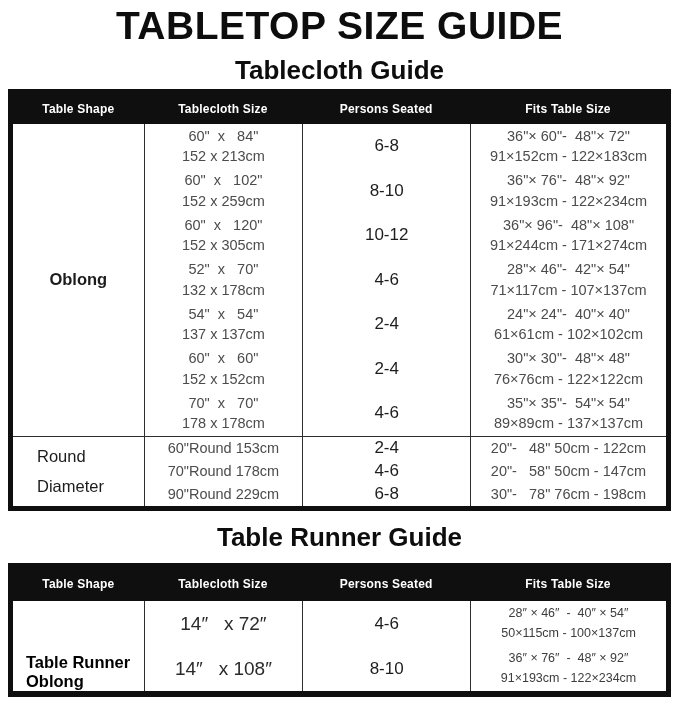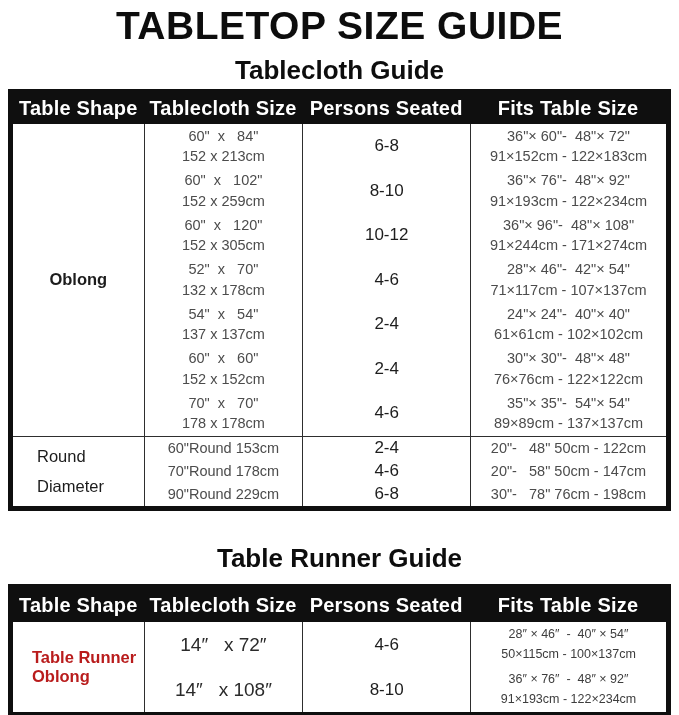--- a/index.html
+++ b/index.html
@@ -19,42 +19,42 @@
     letter-spacing: 0.5px;
     color: #0d0d0d;
   }
   .section-heading {
     margin: 7px 0 3px 0;
     text-align: center;
     font-size: 26px;
     font-weight: bold;
     color: #0d0d0d;
   }
-  .section-heading.runner { margin-top: 32px; margin-bottom: 10px; }
+  .section-heading.runner { margin-top: 11px; margin-bottom: 10px; }
 
   .tbl {
     margin: 0 8px;
     border: 5px solid #0f0f0f;
     border-top-width: 4px;
     background: #fff;
   }
   .tbl2 { border-bottom-width: 6px; }
 
   .thead {
     display: grid;
     grid-template-columns: 20% 24.3% 25.7% 30%;
     background: #0f0f0f;
     align-items: center;
     height: 31px;
   }
   .thead2 { height: 34px; }
   .th {
     color: #ffffff;
     font-weight: bold;
-    font-size: 20px;
+    font-size: 12px;
     text-align: center;
     letter-spacing: 0.2px;
   }
 
   .tbody {
     display: grid;
     grid-template-columns: 20% 24.3% 25.7% 30%;
   }
   .grid1 { grid-template-rows: repeat(7, 44.5px) repeat(3, 23.5px); }
   .grid2 { grid-template-rows: repeat(2, 45px); }
@@ -74,23 +74,23 @@
     font-weight: bold; font-size: 16.5px; color: #1c1c1c;
   }
   .shape-round {
     grid-column: 1; grid-row: 8 / span 3;
     align-items: flex-start; justify-content: space-evenly;
     padding-left: 24px;
     font-weight: normal; font-size: 16.5px; color: #1c1c1c;
   }
   .shape-runner {
     grid-column: 1; grid-row: 1 / span 2;
-    align-items: flex-start; justify-content: center;
-    padding-left: 19px;
-    font-weight: bold; font-size: 16.5px; color: #b91c1c;
+    align-items: flex-start; justify-content: flex-end;
+    padding-left: 13px;
+    font-weight: bold; font-size: 16.5px; color: #000000;
   }
 
   .ln { white-space: pre; }
   .size-ln { font-size: 14.5px; line-height: 1.42; color: #4c4c4c; }
   .fits-ln { font-size: 14.5px; line-height: 1.42; color: #4c4c4c; }
   .persons { font-size: 17px; color: #1d1d1d; text-align: center; }
   .round-ln { font-size: 14.5px; color: #4c4c4c; }
   .runner-size { font-size: 19px; color: #2b2b2b; }
   .runner-fits-ln { font-size: 12.5px; line-height: 1.55; color: #3d3d3d; }
 </style>

